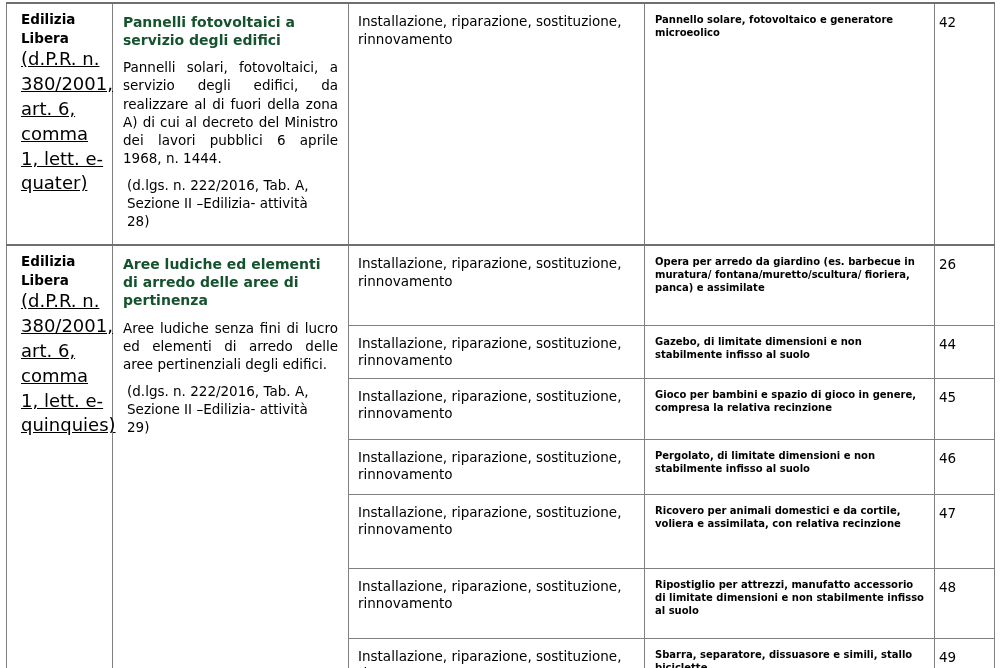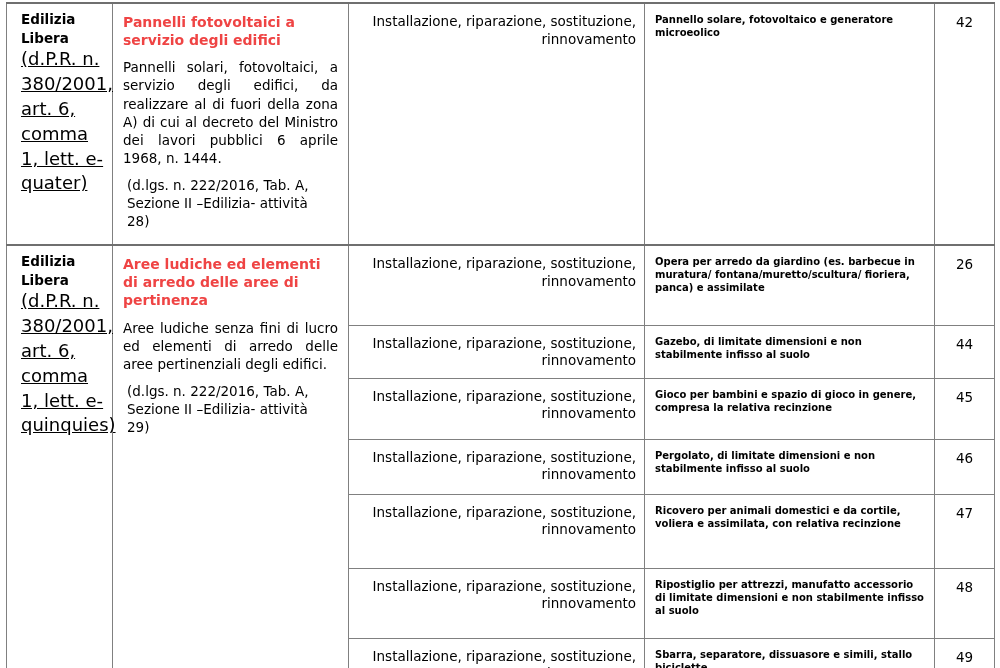--- a/index.html
+++ b/index.html
@@ -81,62 +81,61 @@
   td.descr {
     background: #d9d9d9;
   }
   td.descr .cell-inner {
     padding: 9px 10px 10px 10px;
   }
   .descr-head {
     font-weight: bold;
     font-size: 14px;
     line-height: 1.30;
-    color: #ef4444;
+    color: #14532d;
     margin: 0 0 9px 0;
   }
   .descr-body {
     font-size: 13.5px;
     line-height: 1.34;
     color: #000000;
     text-align: justify;
     margin: 0 0 9px 0;
   }
   .descr-source {
     font-size: 13.5px;
     line-height: 1.34;
     color: #000000;
     margin: 4px;
   }
 
   
   td.interv .cell-inner {
     padding: 9px 8px 8px 9px;
-    text-align: right;
   }
   .interv-text {
     font-size: 13.5px;
     line-height: 1.30;
     color: #000000;
   }
 
   
   td.opera .cell-inner {
     padding: 9px 8px 8px 10px;
   }
   .opera-text {
     font-weight: bold;
     font-size: 10px;
     line-height: 1.32;
     color: #000000;
   }
 
   
   td.num {
-    text-align: center;
+    text-align: left;
   }
   td.num .cell-inner {
     padding: 10px 4px 6px 4px;
   }
   .num-text {
     font-size: 13.5px;
     line-height: 1.2;
     color: #000000;
   }
 

